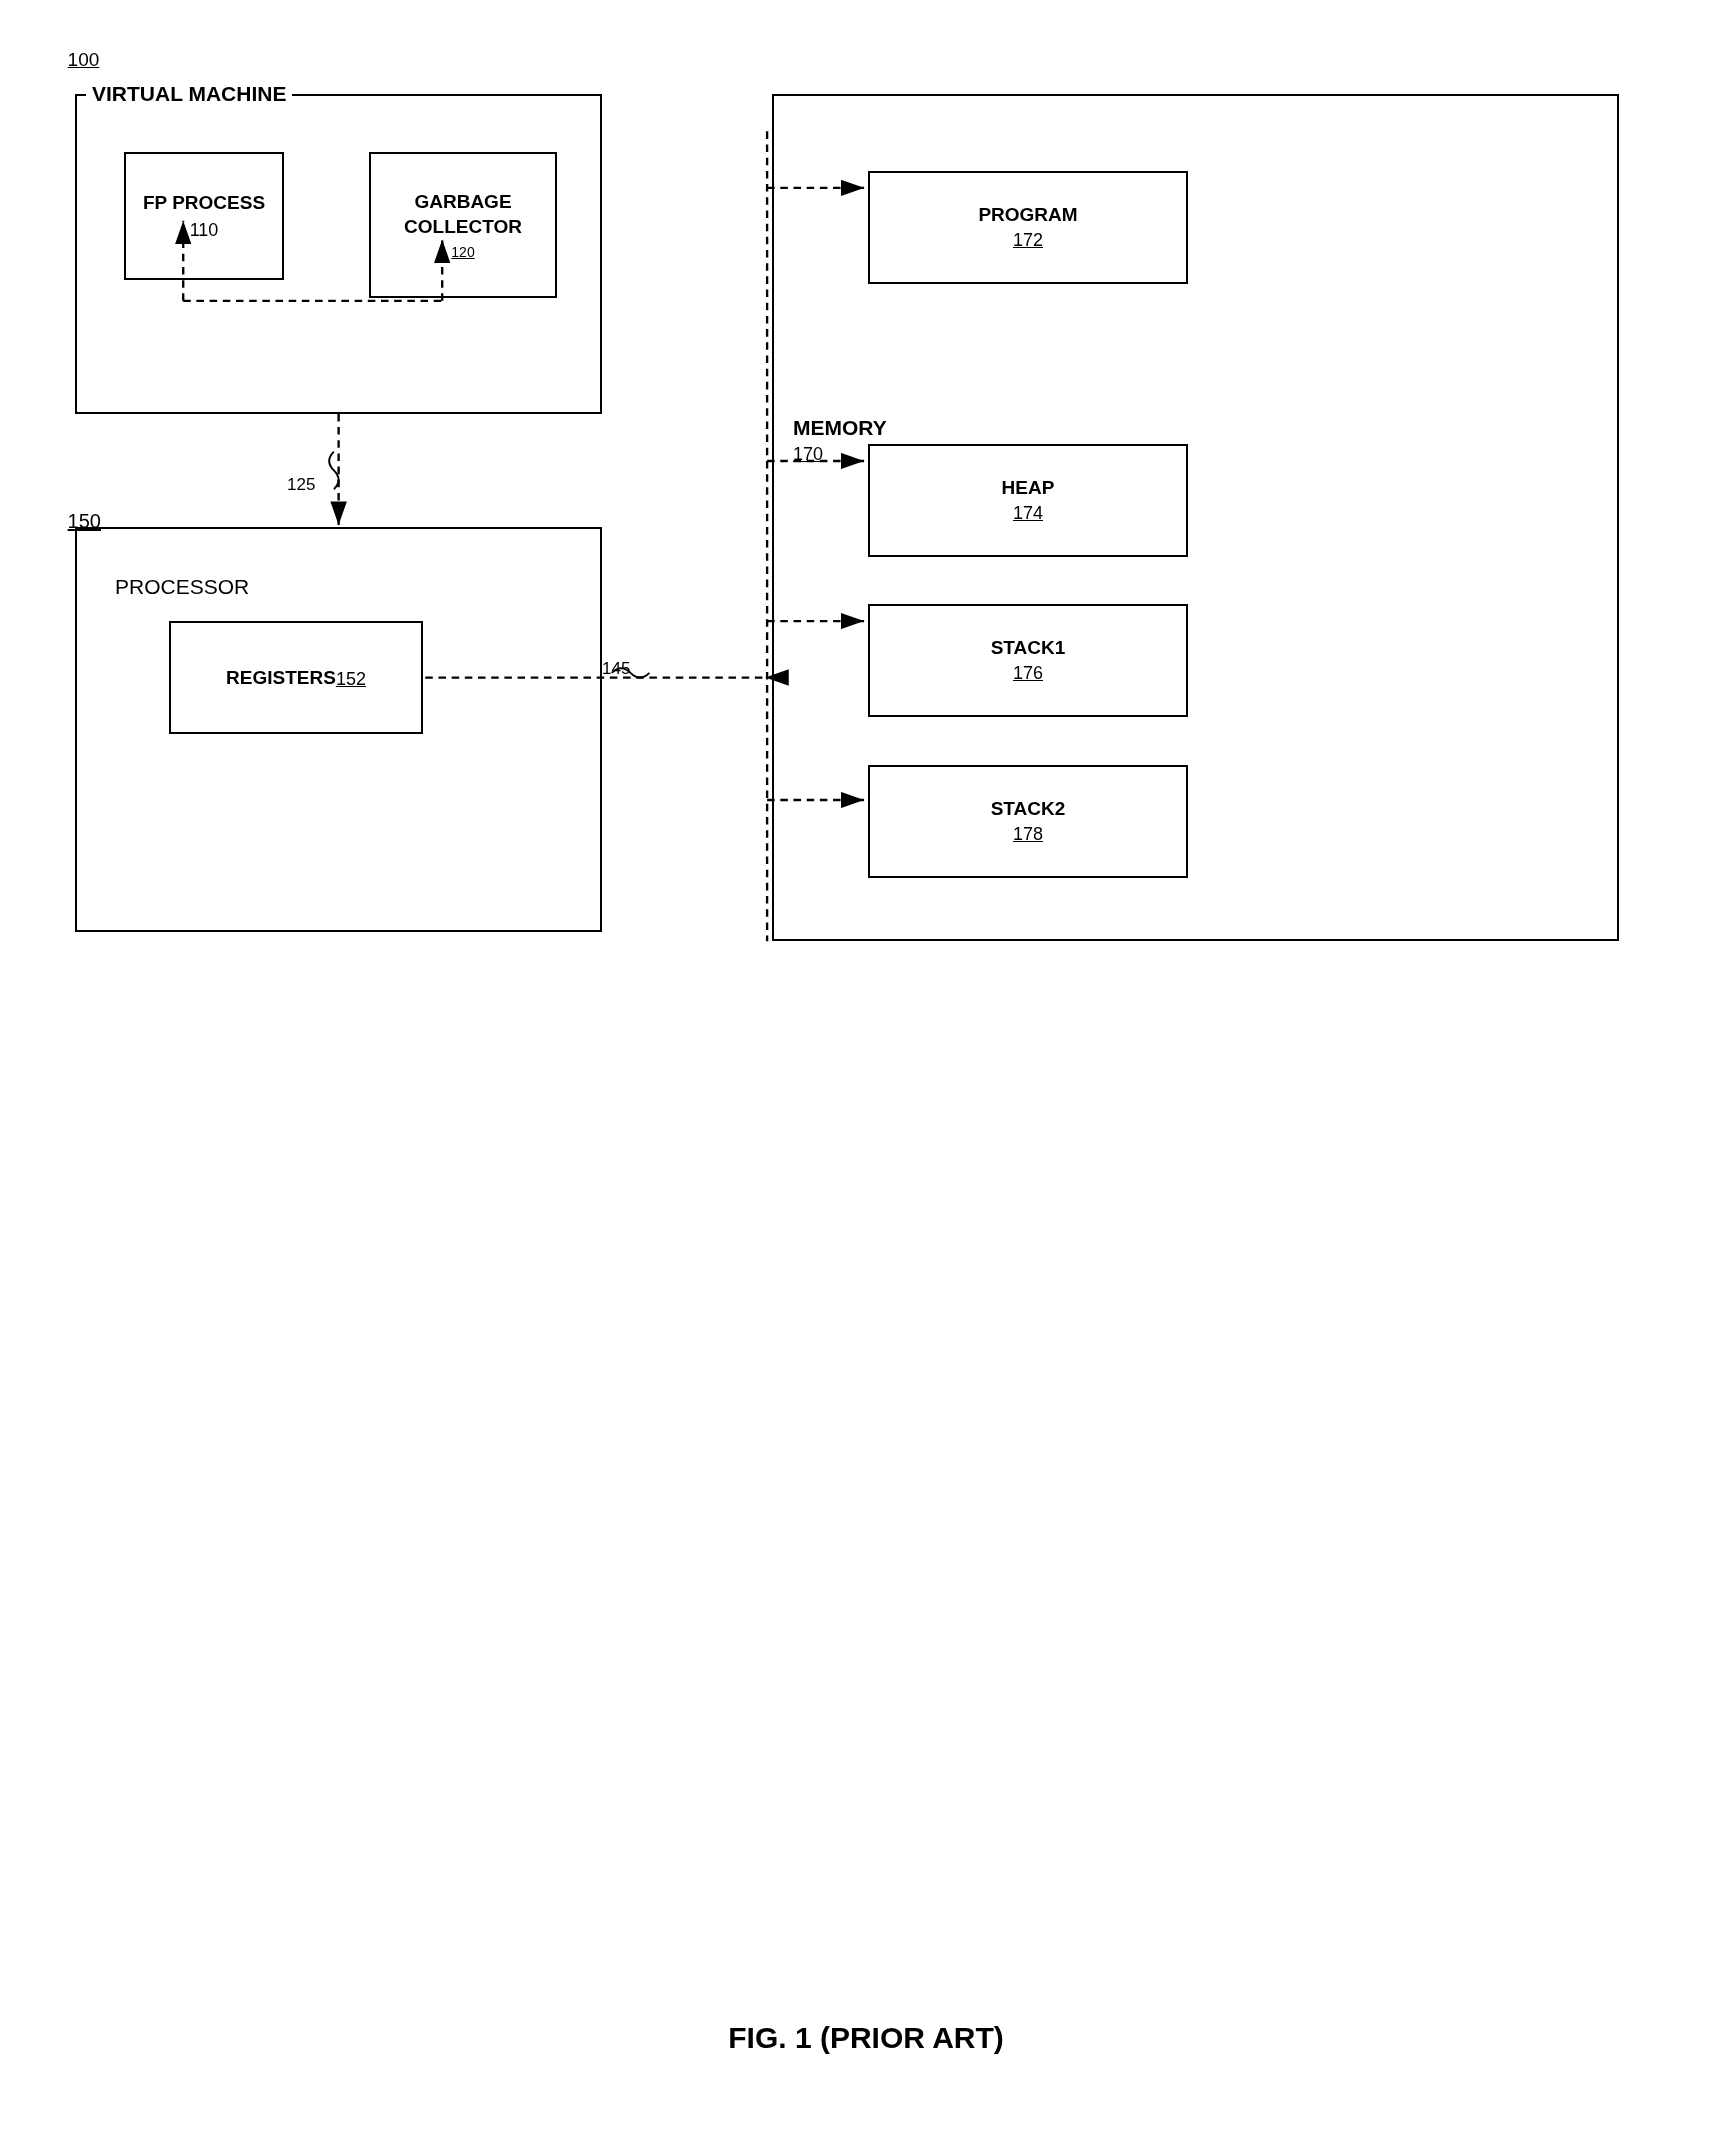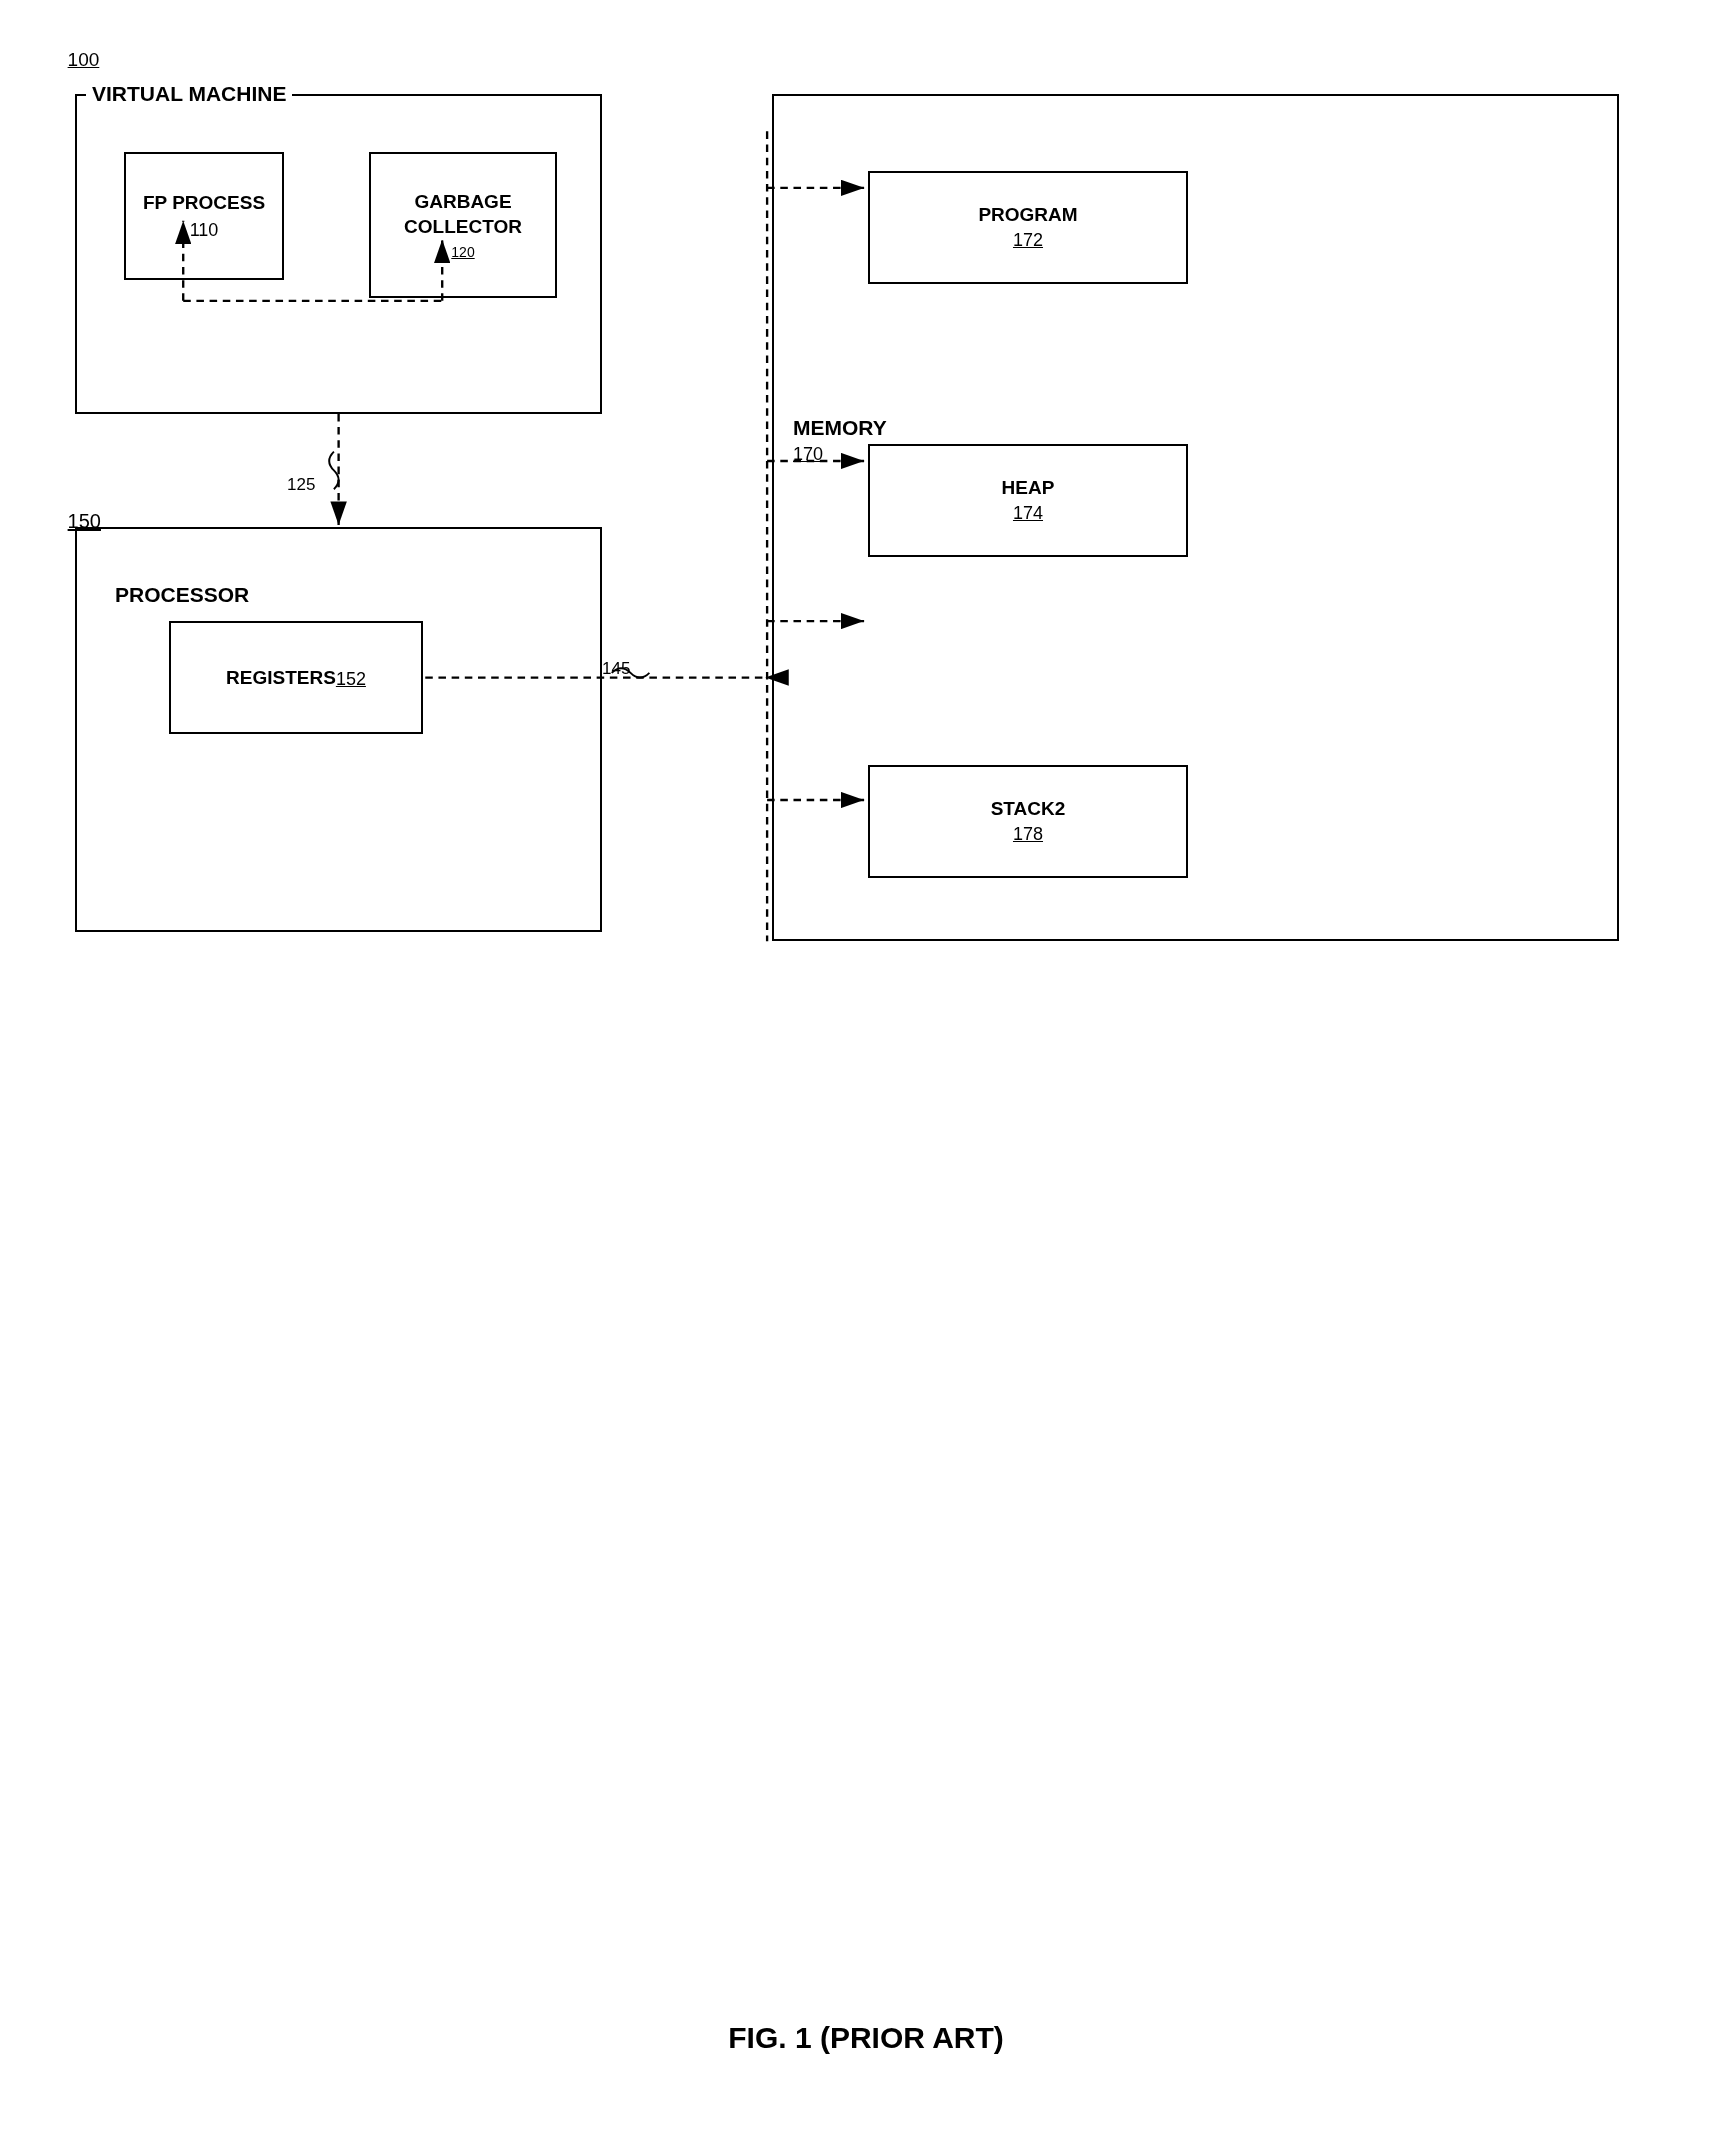--- a/index.html
+++ b/index.html
@@ -106,24 +106,24 @@
       position: absolute;
       top: 471px;
       left: 19px;
       width: 527px;
       height: 405px;
       border: 2.8px solid #000;
     }
 
     .processor-label {
       position: absolute;
-      top: 54px;
+      top: 46px;
       left: 38px;
       font-size: 21px;
-      font-weight: bold;
+      font-weight: normal;
       text-align: center;
     }
 
     .processor-number {
       position: absolute;
       top: -19px;
       left: -9.4px;
       font-size: 20px;
       text-decoration: underline;
     }
@@ -359,20 +359,24 @@
     <div class="program-box">
       <span class="program-label">PROGRAM</span>
       <span class="program-number">172</span>
     </div>
 
     <div class="heap-box">
       <span class="heap-label">HEAP</span>
       <span class="heap-number">174</span>
     </div>
 
+    <div class="stack1-box">
+      <span class="stack1-label">STACK1</span>
+      <span class="stack1-number">176</span>
+    </div>
 
     <div class="stack2-box">
       <span class="stack2-label">STACK2</span>
       <span class="stack2-number">178</span>
     </div>
   </div>
 
   <span class="label-125">125</span>
   <span class="label-145">145</span>
 

